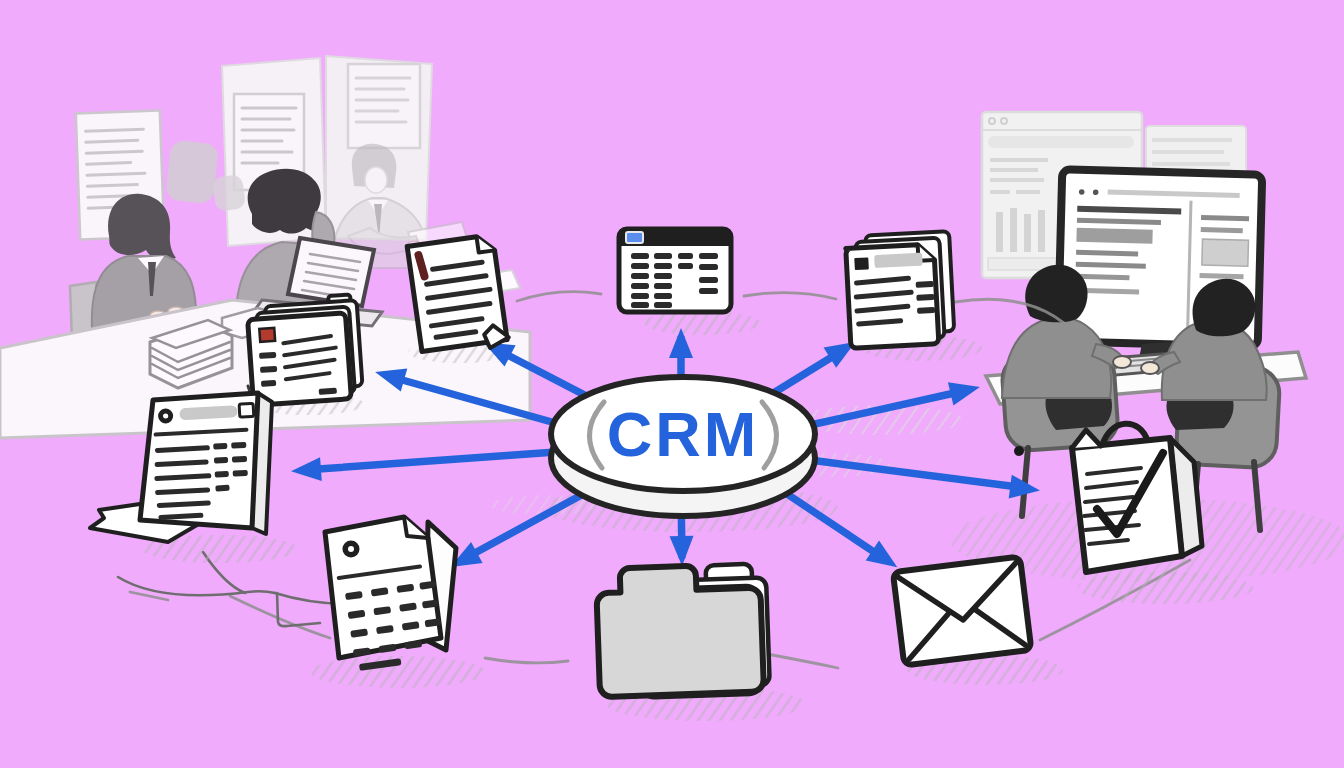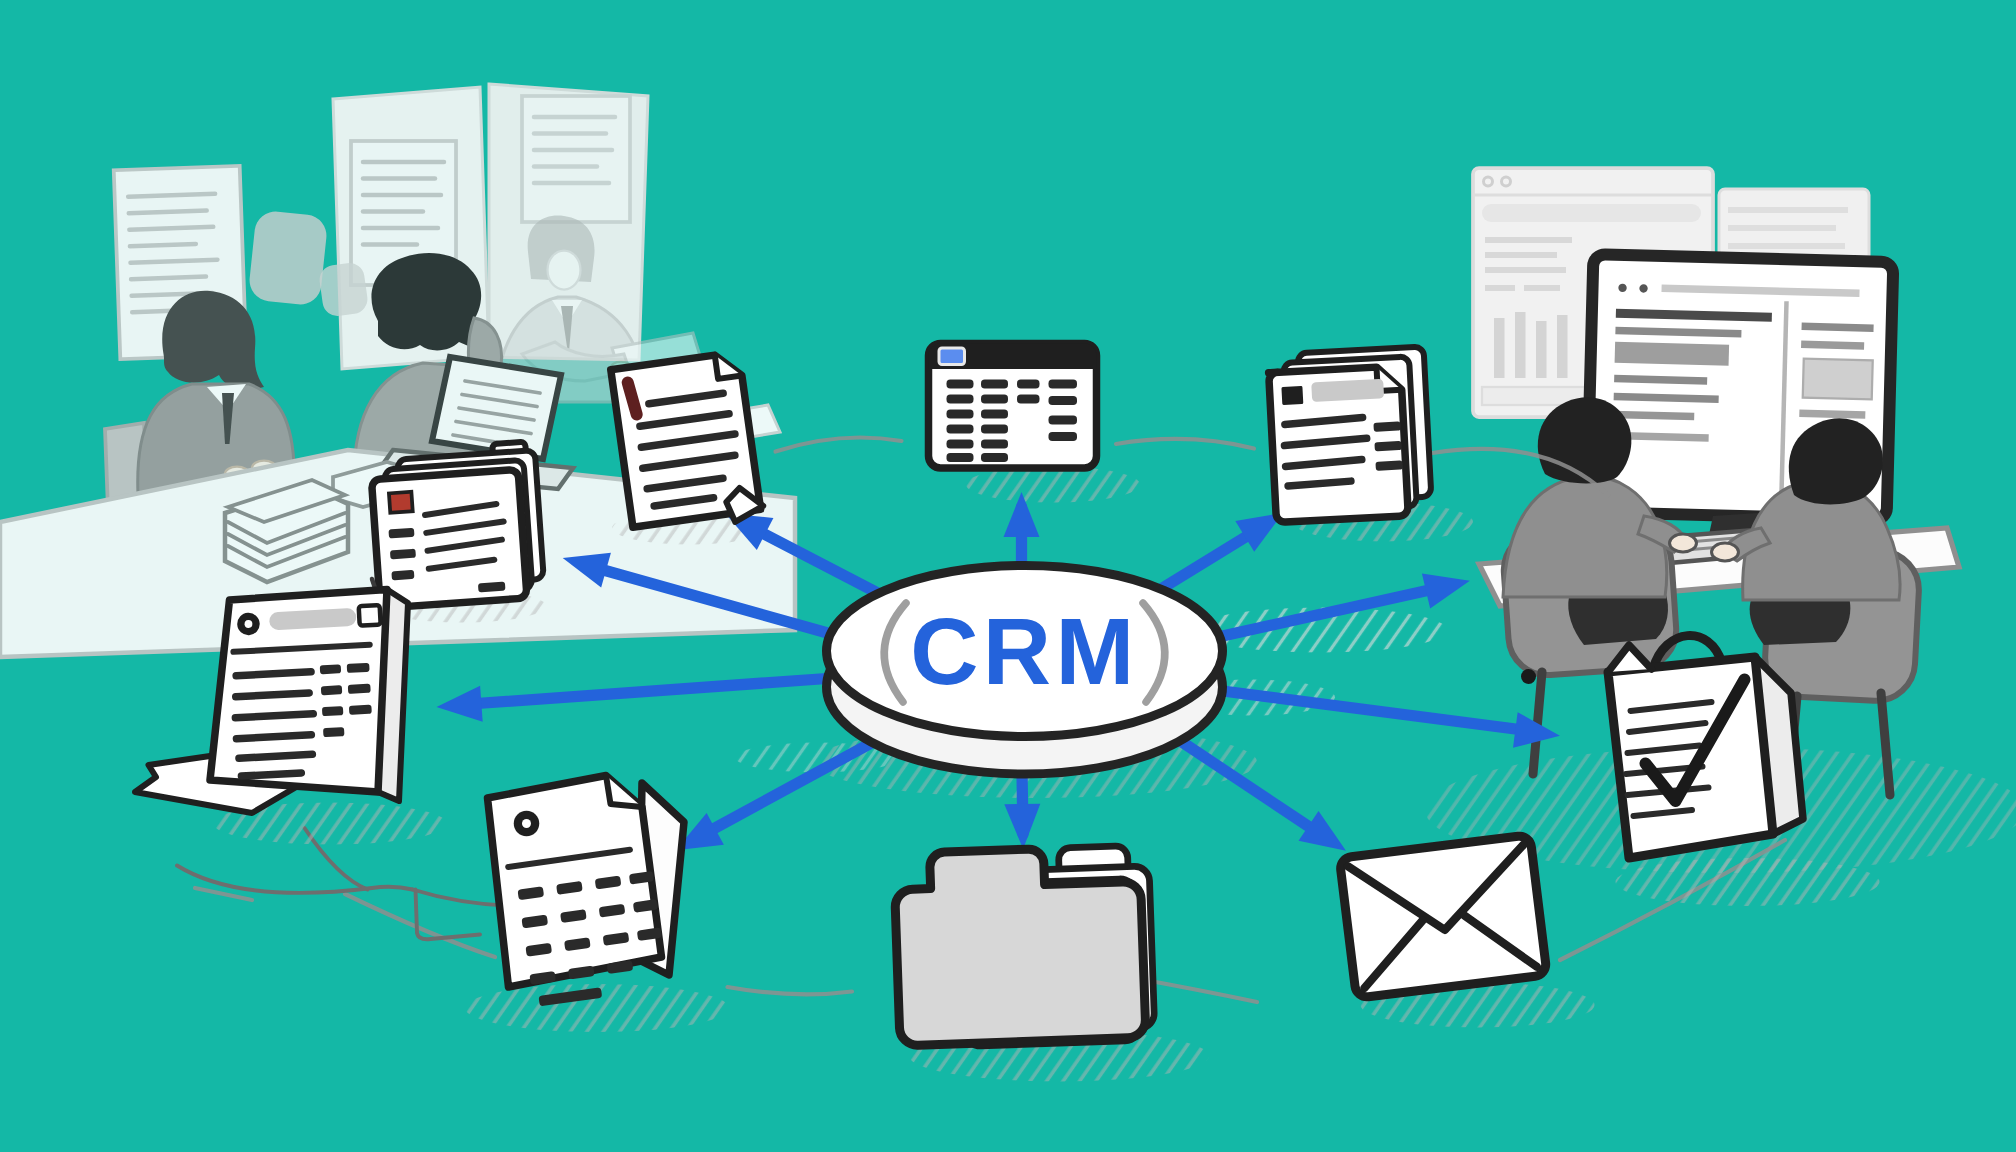--- a/index.html
+++ b/index.html
@@ -1,16 +1,16 @@
 <!DOCTYPE html>
 <html><head>
 <meta charset="utf-8">
 <style>
   html,body{margin:0;padding:0;background:#ffffff;}
-  .stage{position:relative;width:1344px;height:768px;background:#14b8a6;overflow:hidden;}
+  .stage{position:relative;width:1344px;height:768px;background:#f0abfc;overflow:hidden;}
   svg{display:block;}
   .ink{stroke:#1f1f1f;stroke-linejoin:round;stroke-linecap:round;}
   .tl{stroke:#2a2a2a;stroke-linecap:round;}
   .soft{stroke:#c9c9c9;stroke-linecap:round;}
   .arrow-line{stroke:#2463DB;stroke-width:7.5;stroke-linecap:round;}
   .arrow-head{fill:#2463DB;}
   text.crm{font-family:"Liberation Sans", sans-serif;font-weight:bold;font-size:63px;letter-spacing:3px;}
 </style>
 </head>
 <body>

